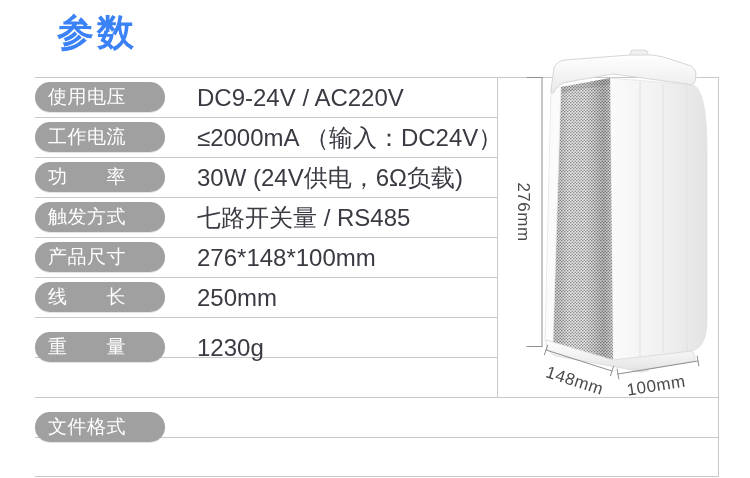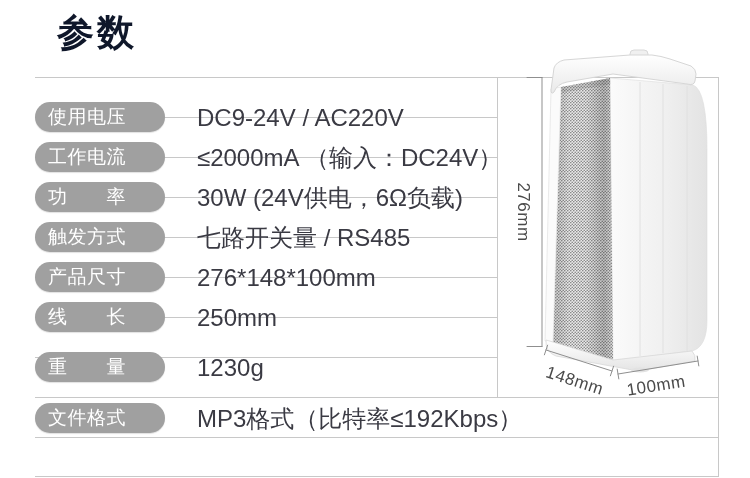--- a/index.html
+++ b/index.html
@@ -2,25 +2,25 @@
 <html><head>
 <meta charset="utf-8">
 <style>
   html,body{margin:0;padding:0;background:#fff;}
   .canvas{
     position:relative;width:750px;height:478px;background:#ffffff;overflow:hidden;
     font-family:"Liberation Sans", sans-serif;
   }
   .title{
     position:absolute;left:57px;top:14px;font-size:37px;font-weight:800;
-    color:#0f172a;letter-spacing:3px;line-height:1;
+    color:#3b82f6;letter-spacing:3px;line-height:1;
   }
   .hline{position:absolute;height:1px;background:#c8c8c8;}
   .vline{position:absolute;width:1px;background:#c8c8c8;}
-  .row{position:absolute;left:0;width:750px;height:40px;margin-top:20px;}
+  .row{position:absolute;left:0;width:750px;height:40px;}
   .pill{
     position:absolute;left:35px;top:5px;width:130px;height:30px;
     background:#a0a0a0;border-radius:15px;color:#ffffff;
     font-size:19px;line-height:30px;padding-left:13px;box-sizing:border-box;
     white-space:nowrap;letter-spacing:.5px;
     box-shadow:0 1px 1px rgba(0,0,0,.12);
   }
   .value{
     position:absolute;left:197px;top:0;height:40px;line-height:41px;
     font-size:24px;color:#3a3a43;white-space:nowrap;font-weight:500;
@@ -70,23 +70,22 @@
     <div class="value">276*148*100mm</div>
   </div>
   <div class="row" style="top:277px">
     <div class="pill"><span>线　　长</span></div>
     <div class="value">250mm</div>
   </div>
   <div class="row" style="top:327px">
     <div class="pill"><span>重　　量</span></div>
     <div class="value">1230g</div>
   </div>
-  <div class="row" style="top:378px">
+  <div class="row" style="top:407px">
     <div class="pill"><span>文件格式</span></div>
-    <div class="value">MP3格式（比特率≤192Kbps）</div>
   </div>
 
   <svg class="product-svg" viewBox="497 45 222 352">
     <defs>
       <pattern id="mesh" width="3" height="3" patternUnits="userSpaceOnUse">
         <rect width="3" height="3" fill="#eaeaea"></rect>
         <circle cx="0.75" cy="0.75" r="0.8" fill="#858585"></circle>
         <circle cx="2.25" cy="2.25" r="0.8" fill="#858585"></circle>
       </pattern>
       <linearGradient id="sideGrad" x1="0" y1="0" x2="1" y2="0">

